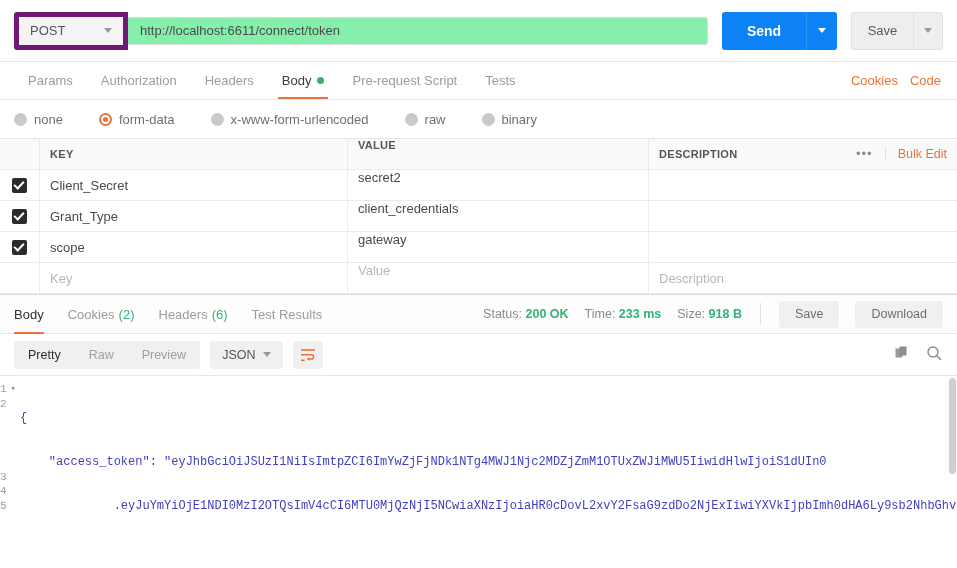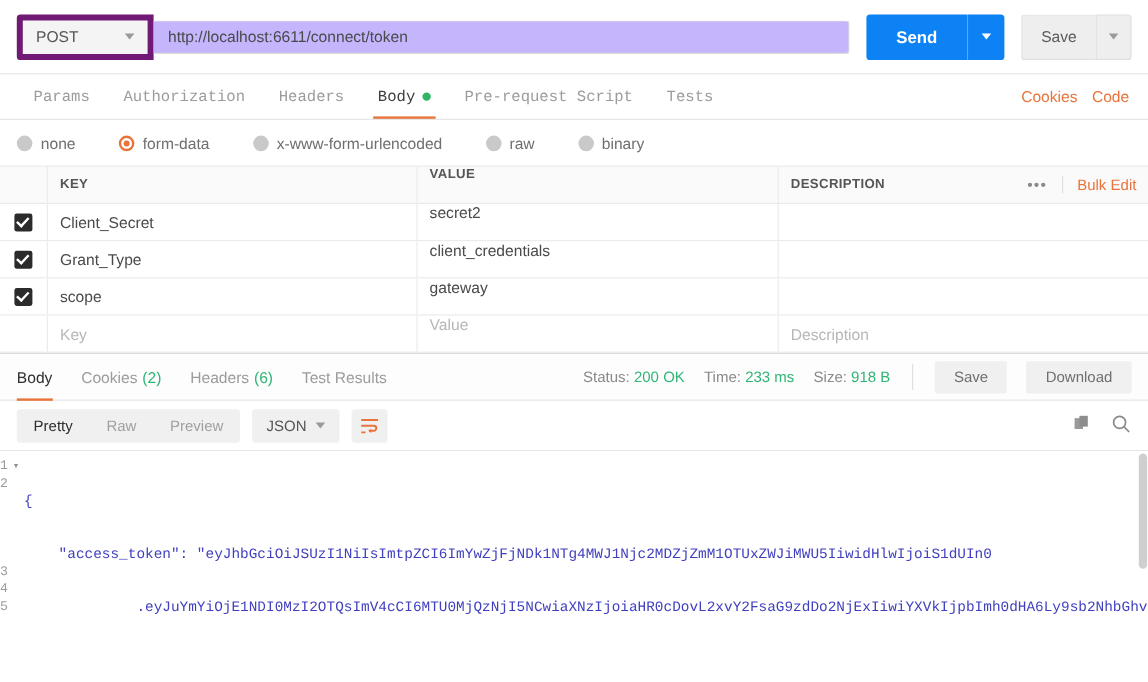--- a/index.html
+++ b/index.html
@@ -46,21 +46,21 @@
     border-left: 4px solid transparent;
     border-right: 4px solid transparent;
     border-top: 5px solid #9a9a9a;
   }
   .url-input {
     flex: 1;
     height: 28px;
     border: 1px solid #dcdcdc;
     border-left: none;
     border-radius: 0 3px 3px 0;
-    background: #c4b5fd;
+    background: #86efac;
     padding: 0 12px;
     box-sizing: border-box;
     font-size: 13px;
     color: #4a4a4a;
     font-family: "Liberation Sans", sans-serif;
     outline: none;
   }
   .send-group {
     display: flex;
     margin-left: 14px;
@@ -129,21 +129,20 @@
     position: relative;
   }
   .req-tab {
     display: flex;
     align-items: center;
     padding: 0 14px;
     font-size: 13px;
     color: #9c9c9c;
     cursor: pointer;
     position: relative;
-    font-family: Liberation Mono, monospace;
   }
   .req-tab.active {
     color: #3d3d3d;
   }
   .req-tab.active::after {
     content: "";
     position: absolute;
     left: 10px; right: 10px; bottom: 0;
     height: 2px;
     background: #e8743b;
@@ -336,21 +335,21 @@
   }
   .count-green { color: #2fb574; margin-left: 4px; }
   .resp-meta {
     margin-left: auto;
     display: flex;
     align-items: center;
     font-size: 12.5px;
     color: #8a8a8a;
     gap: 16px;
   }
-  .meta-val { color: #2fb574; font-weight: normal; }
+  .meta-val { color: #2fb574; font-weight: bold; }
   .meta-sep {
     width: 1px; height: 22px;
     background: #e0e0e0;
     margin: 0 2px;
   }
   .ghost-btn {
     background: #f0f0f0;
     border: none;
     height: 27px;
     padding: 0 16px;

